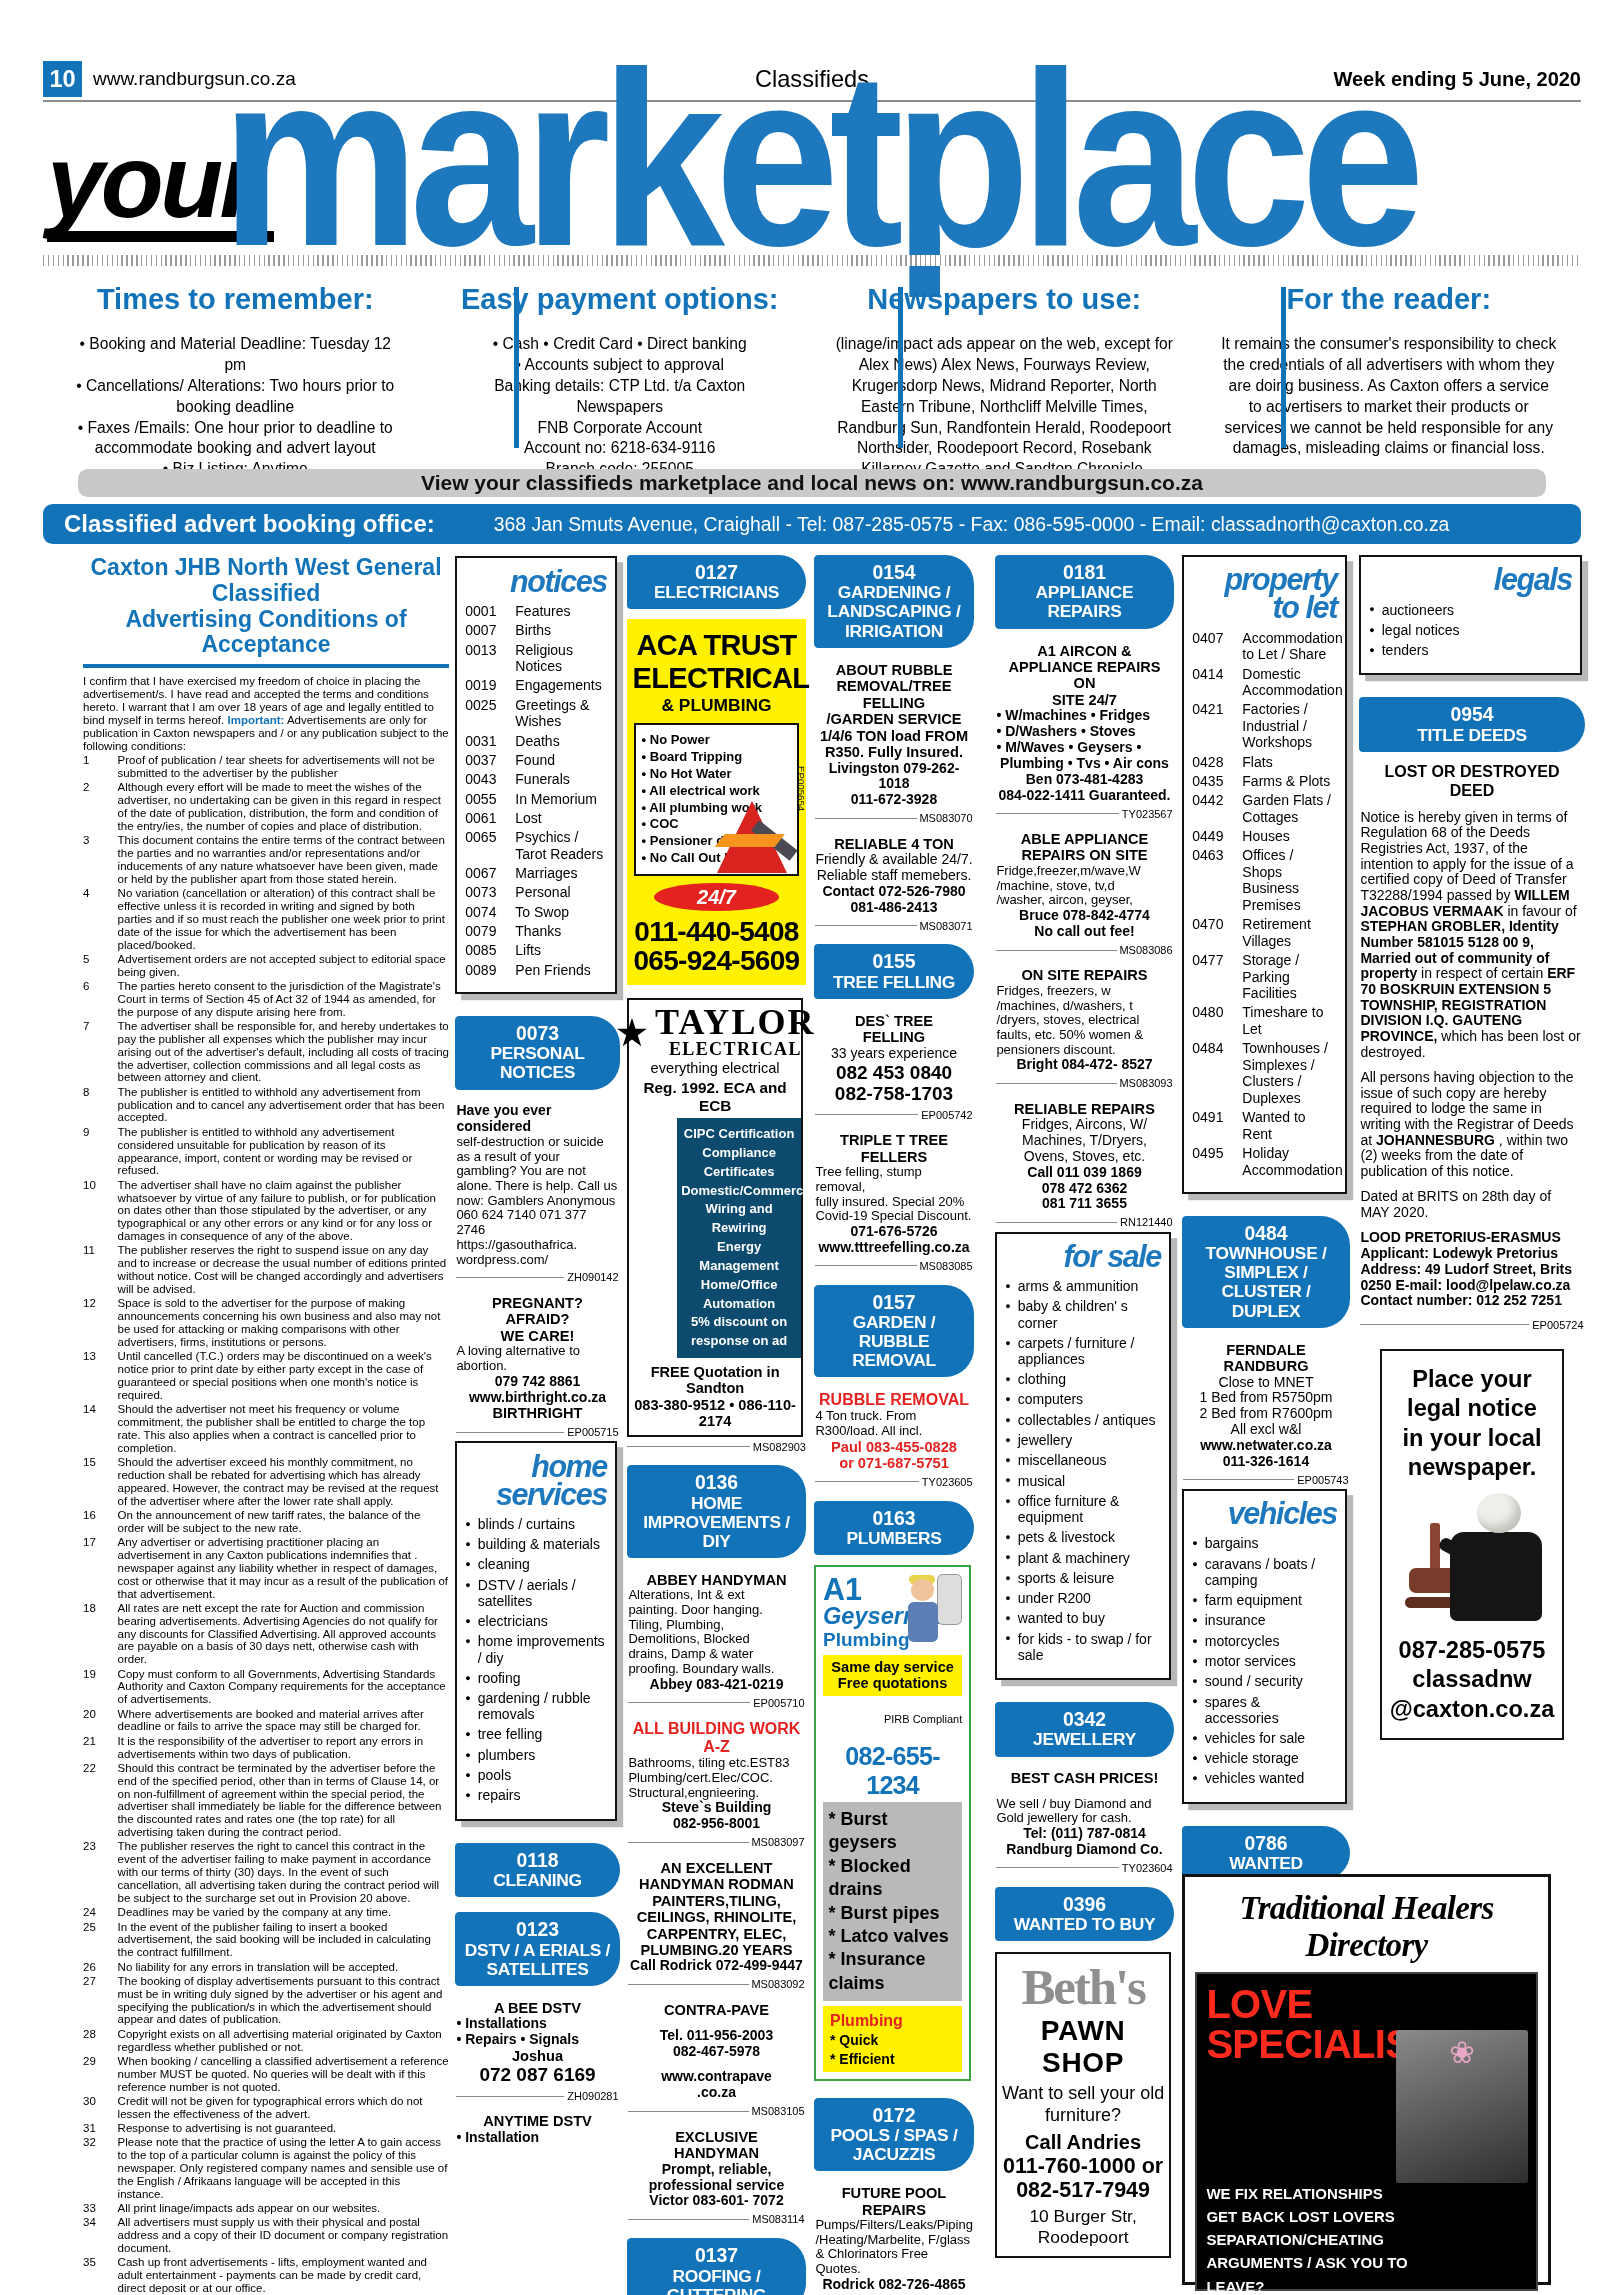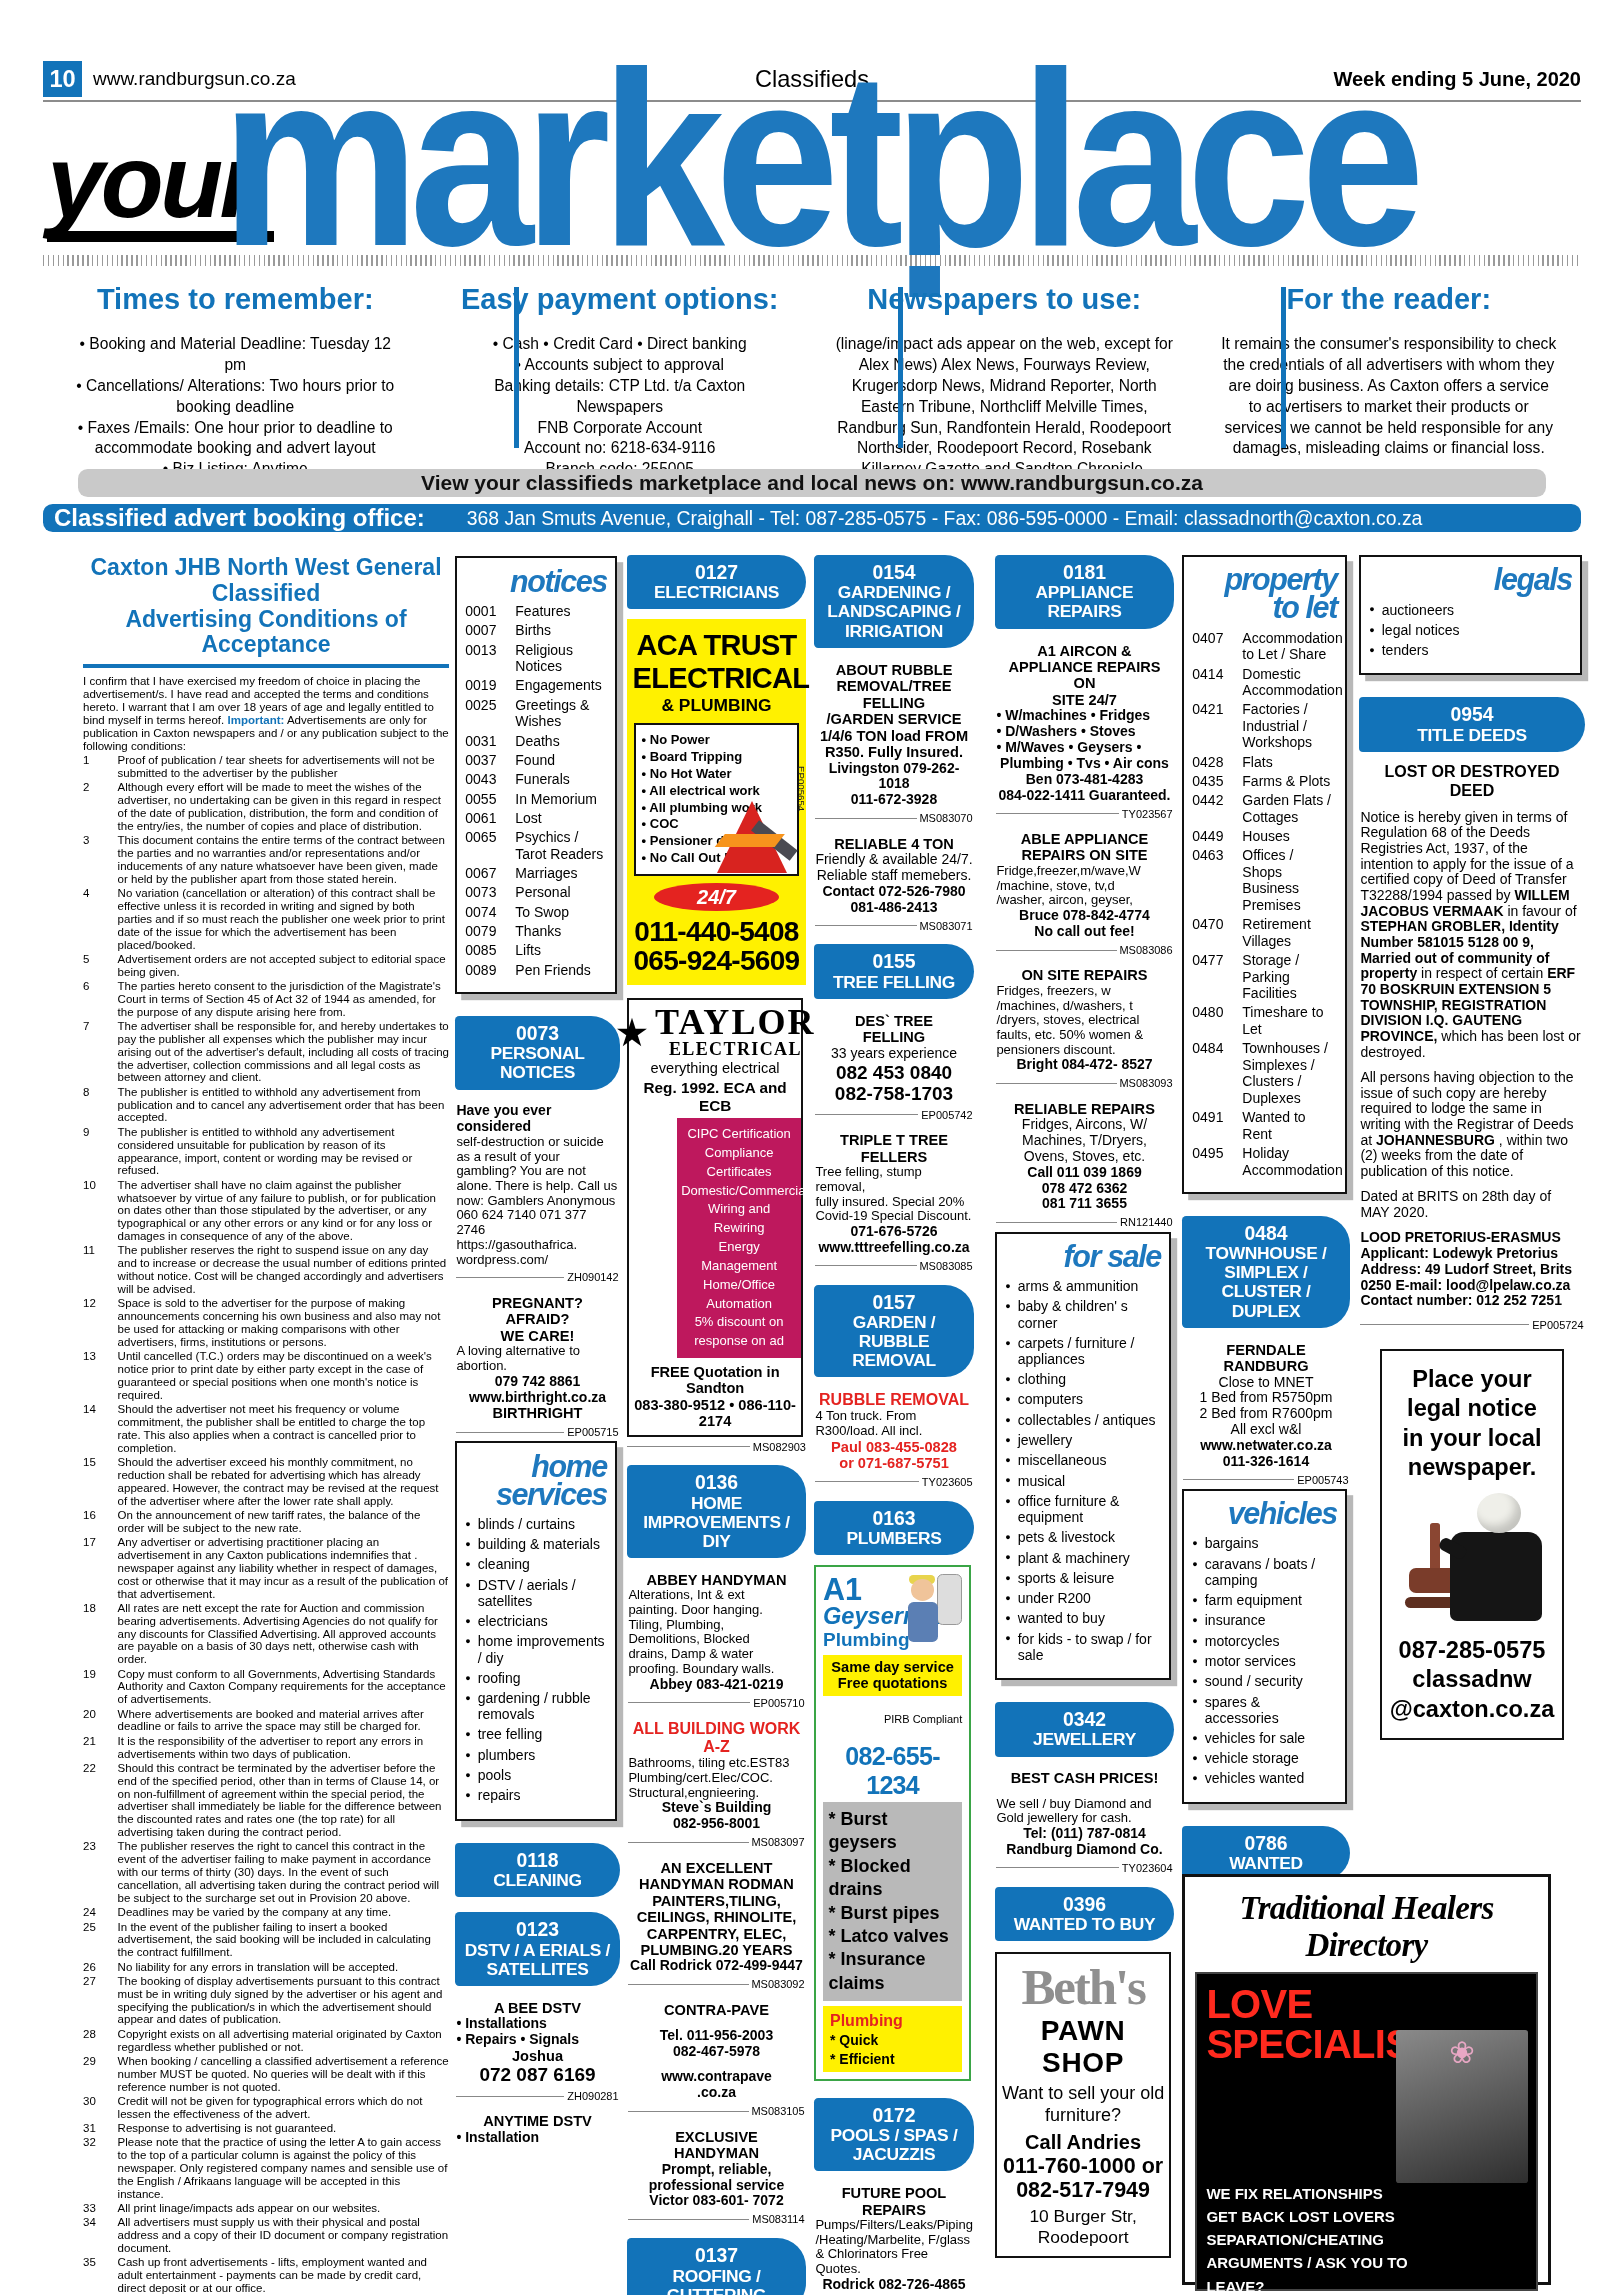--- a/index.html
+++ b/index.html
@@ -12,21 +12,21 @@
   .date{margin-left:auto;font-weight:bold;font-size:20px;}
   .mast-your{position:absolute;left:47px;top:136px;font-size:103px;font-weight:900;font-style:italic;letter-spacing:-3.5px;line-height:.9;border-bottom:11.8px solid #000;padding:0 18px 2.8px 0;}
   .mast-market{position:absolute;left:221px;top:53px;font-size:248px;font-weight:bold;color:#1e78be;letter-spacing:-11px;line-height:.86;transform:scaleX(.9);transform-origin:left top;white-space:nowrap;}
   .hatch{position:absolute;left:43px;top:255px;width:1538px;height:11px;background:repeating-linear-gradient(90deg,#9a9a9a 0 1.4px,#fff 1.4px 4.9px);}
   .inforow{position:absolute;left:43px;top:283px;width:1538px;display:flex;}
   .info-col{flex:1;padding:0 23.6px;text-align:center;}
   .info-title{color:#1273b9;font-weight:bold;font-size:29px;margin-bottom:18px;}
   .info-body{font-size:15.6px;line-height:1.34;}
   .vdiv{position:absolute;top:287px;width:4.9px;height:161px;background:#1273b9;}
   .greybanner{position:absolute;left:78px;top:469px;width:1468px;height:28px;background:#c9c9c9;border-radius:9.7px;display:flex;align-items:center;justify-content:center;font-size:21px;font-weight:bold;color:#111;}
-  .bluebanner{position:absolute;left:43px;top:504px;width:1538px;height:28px;background:#1273b9;border-radius:9.7px;display:flex;align-items:center;color:#fff;padding-left:11px;box-sizing:border-box;}
+  .bluebanner{position:absolute;left:43px;top:504px;width:1538px;height:40px;background:#1273b9;border-radius:9.7px;display:flex;align-items:center;color:#fff;padding-left:21px;box-sizing:border-box;gap:17px;}
   .bb-label{font-weight:bold;font-size:24px;margin-right:42px;}
   .bb-detail{font-size:19.4px;}
   
   .col{position:absolute;top:555px;display:flex;flex-direction:column;}
   #col1{left:83px;width:366px;}
   #col2{left:455px;width:165px;}
   #col3{left:627px;width:179px;}
   #col4{left:814px;width:160px;}
   #col5{left:995px;width:179px;}
   #col6{left:1182px;width:168px;}
@@ -77,21 +77,21 @@
   .aca .ph{font-size:28px;font-weight:bold;letter-spacing:-0.7px;line-height:1.05;}
   .vcode{position:absolute;right:-1.4px;top:40%;writing-mode:vertical-rl;font-size:9.7px;color:#222;}
   
   .taylor{border:2.8px solid #111;margin:2.8px 2.8px 2.8px 0;background:#fff;text-align:center;padding-top:5.6px;}
   .tay-head{display:flex;align-items:center;justify-content:center;gap:5.6px;}
   .tay-star{font-size:39px;line-height:1;}
   .tay-name{font-family:"Liberation Serif",serif;font-weight:bold;font-size:36px;letter-spacing:2.1px;line-height:.95;}
   .tay-sub{font-family:"Liberation Serif",serif;font-weight:bold;font-size:18px;letter-spacing:1.4px;}
   .tay-every{font-size:14.6px;}
   .tay-reg{font-weight:bold;font-size:15.3px;margin:2.8px 0;}
-  .tay-black{background:#be185d;color:#fff;padding:7px 4.2px;font-weight:normal;font-size:13px;line-height:1.45;margin-left:48px;}
+  .tay-black{background:#0c4a6e;color:#fff;padding:7px 4.2px;font-weight:bold;font-size:13px;line-height:1.45;margin-left:48px;}
   .tay-free{font-weight:bold;font-size:14.6px;margin:5.6px 0 1.4px;}
   .tay-num{font-weight:bold;font-size:14.6px;margin-bottom:5.6px;}
   
   .geys{border:2.8px solid #3aa546;margin:5.6px 2.8px 5.6px 0;padding:7px;position:relative;text-align:left;}
   .geys .g1{color:#1273b9;font-weight:bold;font-size:30.5px;line-height:1;}
   .geys .g2{color:#1273b9;font-weight:bold;font-style:italic;font-size:23.6px;line-height:1.05;}
   .geys .g3{color:#1273b9;font-weight:bold;font-size:19px;margin-bottom:4.2px;}
   .plumberfig{position:absolute;right:5.6px;top:7px;width:60px;height:83px;}
   .plumberfig .geyser{position:absolute;right:1.4px;top:0;width:23.6px;height:49px;background:#ddd;border:1.4px solid #999;border-radius:5.6px;}
   .plumberfig .head{position:absolute;left:7px;top:5.6px;width:23.6px;height:22px;background:#f0c49a;border-radius:50%;}

